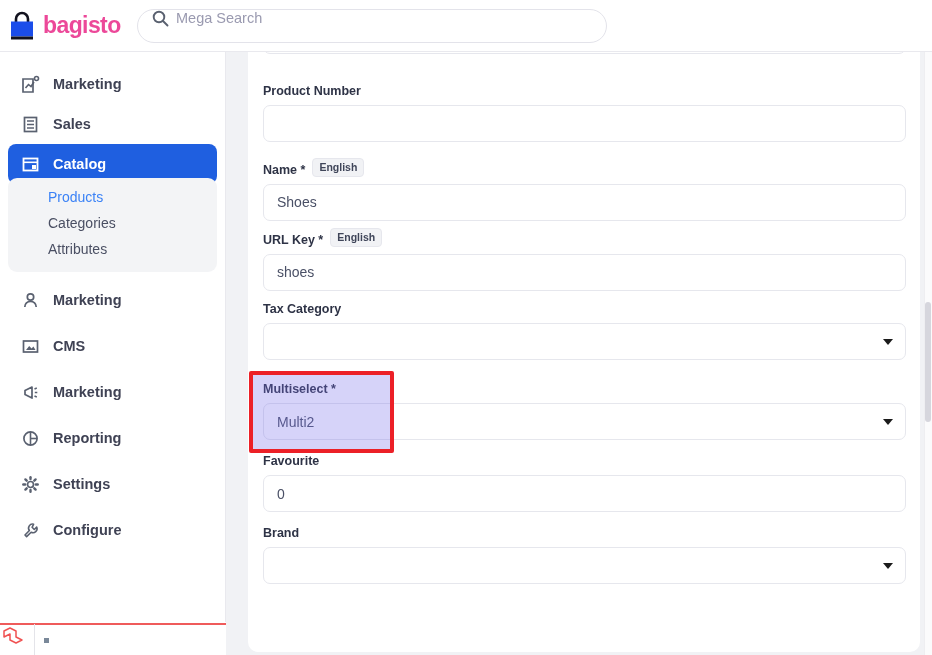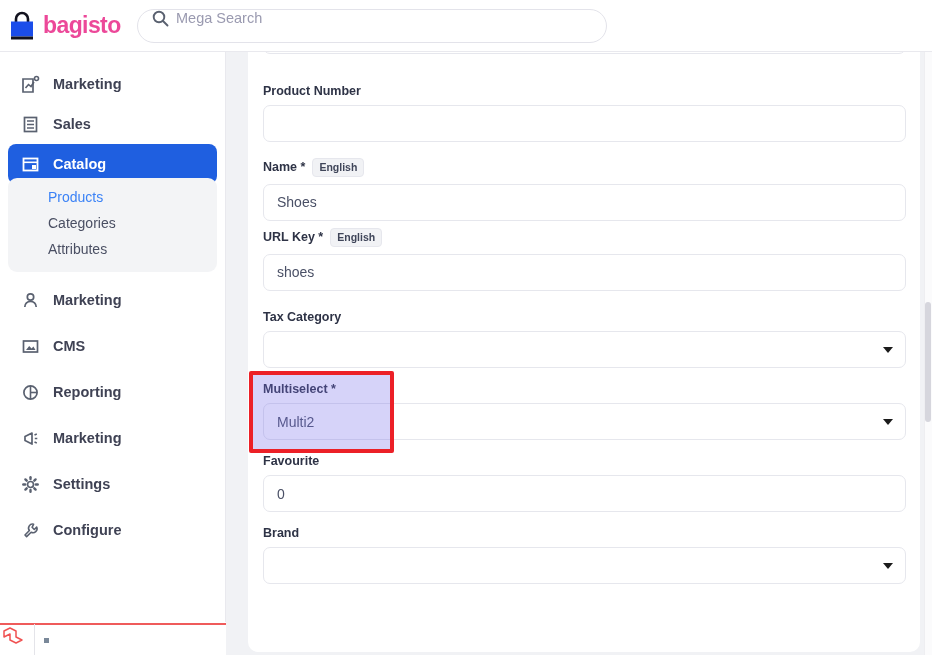--- a/index.html
+++ b/index.html
@@ -60,21 +60,21 @@
   }
   .card {
     position: absolute; left: 22px; width: 672px;
     background: #ffffff; border-radius: 10px;
   }
   #card-attrs { top: -10px; height: 610px; }
 
   .field { position: absolute; left: 15px; width: 643px; }
   .flabel {
     font-size: 12.5px; font-weight: bold; color: #2e3346;
-    display: flex; align-items: center; gap: 7px; margin-bottom: 7px;
+    display: flex; align-items: flex-end; gap: 7px; margin-bottom: 7px;
   }
   .req { color: #2e3346; }
   .lang-badge {
     background: #f1f2f5; border: 1px solid #e6e7ed; border-radius: 4px;
     font-size: 10.5px; font-weight: bold; color: #3f4559;
     padding: 2px 6px; line-height: 1.2;
   }
   .ctrl {
     height: 37px; border: 1px solid #e6e7ed; border-radius: 7px;
     background: #ffffff; display: flex; align-items: center;
@@ -209,38 +209,38 @@
           <rect x="2.5" y="4" width="14" height="11" fill="none" stroke="#5a6170" stroke-width="1.7"></rect>
           <path d="M5 13 l3.2-4 2.4 2.6 1.8-2 2.1 3.4z" fill="#5a6170"></path>
         </svg>
       </span>
       <span>CMS</span>
     </div>
 
     <div class="nav-item" style="margin-top:6px">
       <span class="nav-icon">
         <svg width="19" height="19" viewBox="0 0 19 19">
-          <circle cx="9.5" cy="9.5" r="6.6" fill="none" stroke="#5a6170" stroke-width="1.7"></circle>
-          <line x1="9.5" y1="2.9" x2="9.5" y2="16.1" stroke="#5a6170" stroke-width="1.6"></line>
-          <line x1="9.5" y1="9.5" x2="16.1" y2="9.5" stroke="#5a6170" stroke-width="1.6"></line>
-        </svg>
-      </span>
-      <span>Reporting</span>
-    </div>
-
-    <div class="nav-item" style="margin-top:6px">
-      <span class="nav-icon">
-        <svg width="19" height="19" viewBox="0 0 19 19">
           <path d="M11 4 L4 7.6 v3.8 L11 15 z" fill="none" stroke="#5a6170" stroke-width="1.7" stroke-linejoin="round"></path>
           <line x1="13.5" y1="6" x2="15.8" y2="5" stroke="#5a6170" stroke-width="1.5"></line>
           <line x1="13.8" y1="9.5" x2="16.3" y2="9.5" stroke="#5a6170" stroke-width="1.5"></line>
           <line x1="13.5" y1="13" x2="15.8" y2="14" stroke="#5a6170" stroke-width="1.5"></line>
         </svg>
       </span>
       <span>Marketing</span>
+    </div>
+
+    <div class="nav-item" style="margin-top:6px">
+      <span class="nav-icon">
+        <svg width="19" height="19" viewBox="0 0 19 19">
+          <circle cx="9.5" cy="9.5" r="6.6" fill="none" stroke="#5a6170" stroke-width="1.7"></circle>
+          <line x1="9.5" y1="2.9" x2="9.5" y2="16.1" stroke="#5a6170" stroke-width="1.6"></line>
+          <line x1="9.5" y1="9.5" x2="16.1" y2="9.5" stroke="#5a6170" stroke-width="1.6"></line>
+        </svg>
+      </span>
+      <span>Reporting</span>
     </div>
 
     <div class="nav-item" style="margin-top:6px">
       <span class="nav-icon">
         <svg width="19" height="19" viewBox="0 0 19 19">
           <circle cx="9.5" cy="9.5" r="3" fill="none" stroke="#5a6170" stroke-width="1.7"></circle>
           <g stroke="#5a6170" stroke-width="2.4" stroke-linecap="round">
             <line x1="9.5" y1="2.3" x2="9.5" y2="4.1"></line>
             <line x1="9.5" y1="14.9" x2="9.5" y2="16.7"></line>
             <line x1="2.3" y1="9.5" x2="4.1" y2="9.5"></line>
@@ -290,21 +290,21 @@
       </div>
 
       <div class="field" style="top:186px">
         <div class="flabel">
           <span><span>URL Key</span> <span class="req">*</span></span>
           <span class="lang-badge">English</span>
         </div>
         <div class="ctrl">shoes</div>
       </div>
 
-      <div class="field" style="top:268px">
+      <div class="field" style="top:260px">
         <div class="flabel">
           <span>Tax Category</span>
         </div>
         <div class="ctrl select">
           <span></span>
           <span class="caret"></span>
         </div>
       </div>
 
       <div class="field" style="top:340px">

